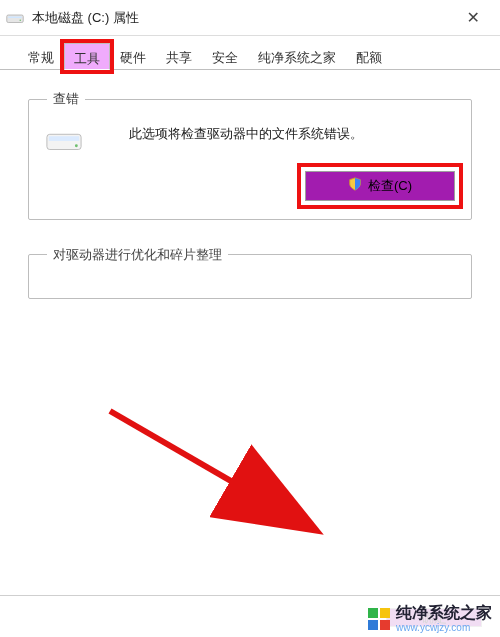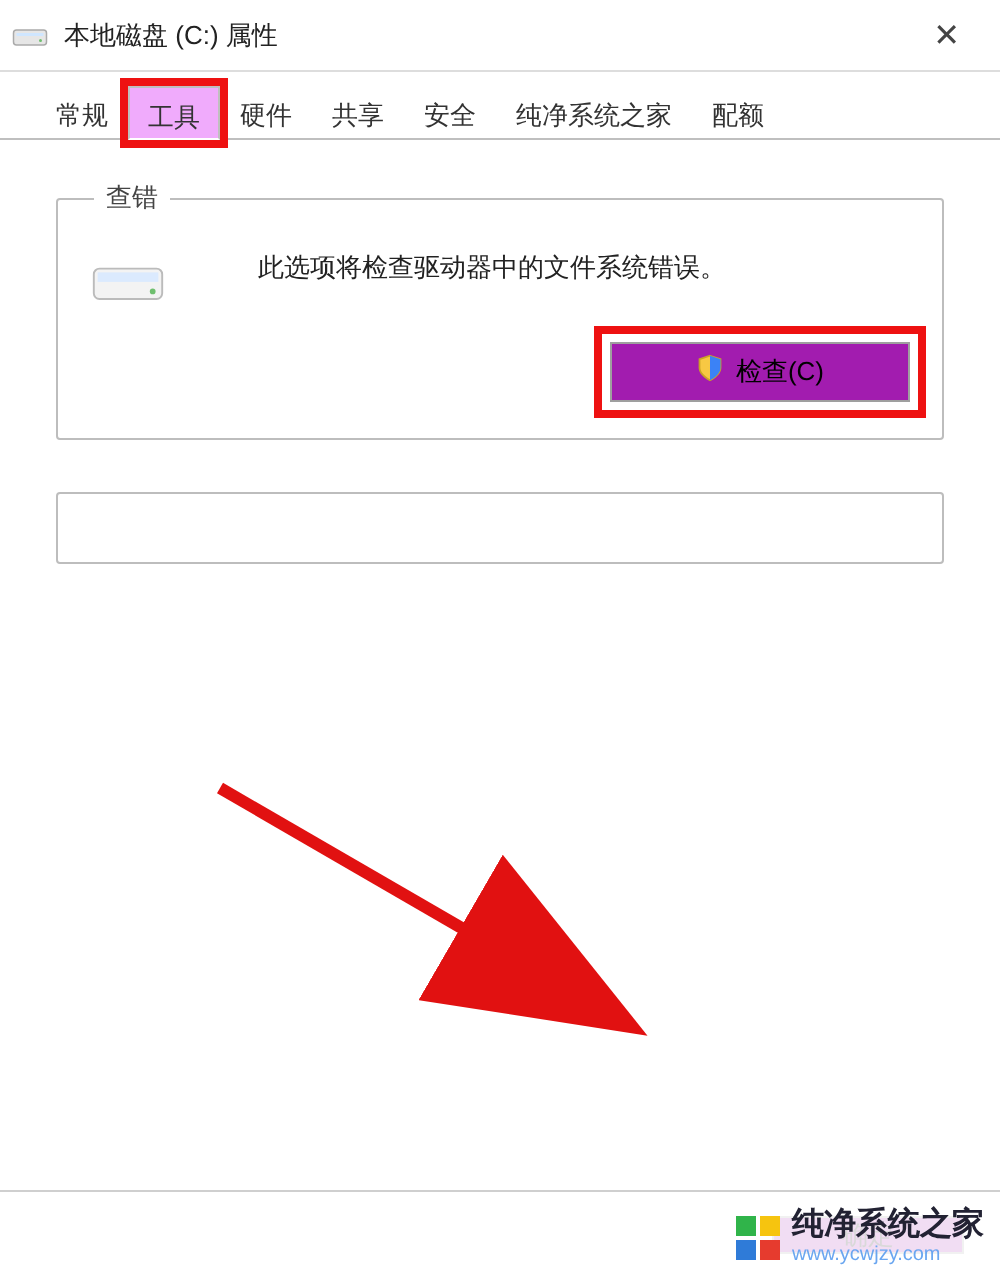--- a/index.html
+++ b/index.html
@@ -211,20 +211,21 @@
               </svg>
             </span>
             <span>检查(C)</span>
           </button>
         </div>
       </div>
     </div>
   </fieldset>
 
   <fieldset class="group">
+    <legend>对驱动器进行优化和碎片整理</legend>
   </fieldset>
 
 </div>
 
 <div class="footer">
   <button class="win-btn">
       <span>确定</span>
     </button>
 </div>
 

